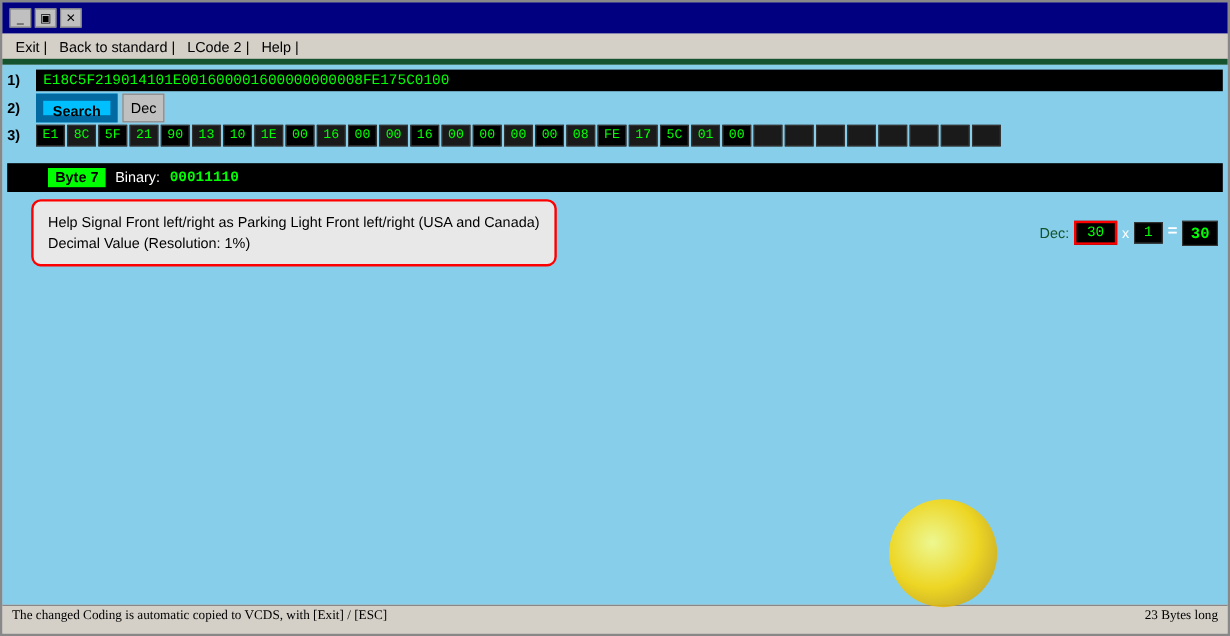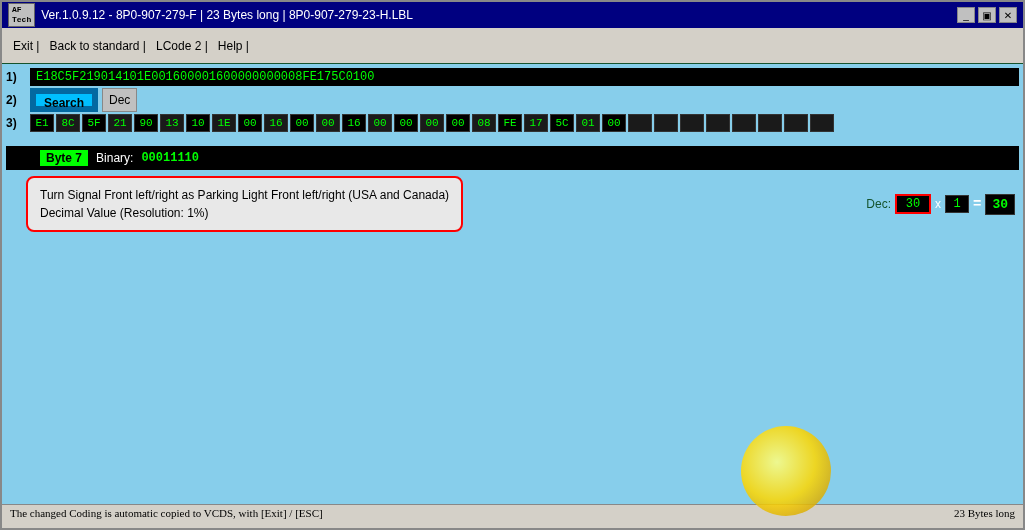--- a/index.html
+++ b/index.html
@@ -61,25 +61,25 @@
       align-items: center;
       justify-content: center;
       font-size: 10px;
       font-family: Arial;
       cursor: pointer;
       color: black;
     }
     .title-btn.close-btn { color: black; }
     .menu-bar {
       background: #d4d0c8;
-      border-bottom: 1px solid #14532d;
+      border-bottom: 5px solid #14532d;
       padding: 3px 8px;
       display: flex;
       gap: 4px;
-      height: 36px;
+      height: 26px;
       align-items: center;
       flex-shrink: 0;
     }
     .menu-item {
       font-family: Arial, sans-serif;
       font-size: 12px;
       color: black;
       cursor: pointer;
       padding: 1px 3px;
     }
@@ -285,25 +285,20 @@
       gap: 0;
       width: 100%;
     }
   </style>
 </head>
 <body>
 
 <div class="window">
 
   <div class="title-bar">
-    <div class="title-bar-left">
-      <div class="title-logo" style="white-space:pre;font-size:8px;">AF
-Tech</div>
-      <span class="title-text">Ver.1.0.9.12 -  8P0-907-279-F | 23 Bytes long | 8P0-907-279-23-H.LBL</span>
-    </div>
     <div class="title-buttons">
       <div class="title-btn">_</div>
       <div class="title-btn">▣</div>
       <div class="title-btn close-btn">✕</div>
     </div>
   </div>
 
   <div class="menu-bar">
     <span class="menu-item">Exit |</span>
     <span class="menu-item">Back to standard |</span>
@@ -367,21 +362,21 @@
 
       <div class="byte-section">
         <span class="row-number">4)</span>
         <span class="byte-label">Byte 7</span>
         <span class="binary-label">Binary:</span>
         <span class="binary-value">00011110</span>
       </div>
 
       <div class="description-formula-row">
         <div class="description-box">
-          <div class="description-text">Turn Signal Front left/right as Parking Light Front left/right (USA and Canada)</div>
+          <div class="description-text">Help Signal Front left/right as Parking Light Front left/right (USA and Canada)</div>
           <div class="description-text">Decimal Value (Resolution: 1%)</div>
         </div>
 
         <div class="yellow-circle"></div>
 
         <div class="dec-formula-area" style="position:relative;z-index:20;">
           <span class="dec-label">Dec:</span>
           <input class="dec-value-input" value="30" style="background: rgb(0, 0, 0); color: rgb(0, 255, 0); border: 2px solid red; font-family: &quot;Courier New&quot;, monospace; font-size: 12px; width: 36px; text-align: center;">
           <span class="multiply-label">x</span>
           <span class="multiply-value">1</span>

